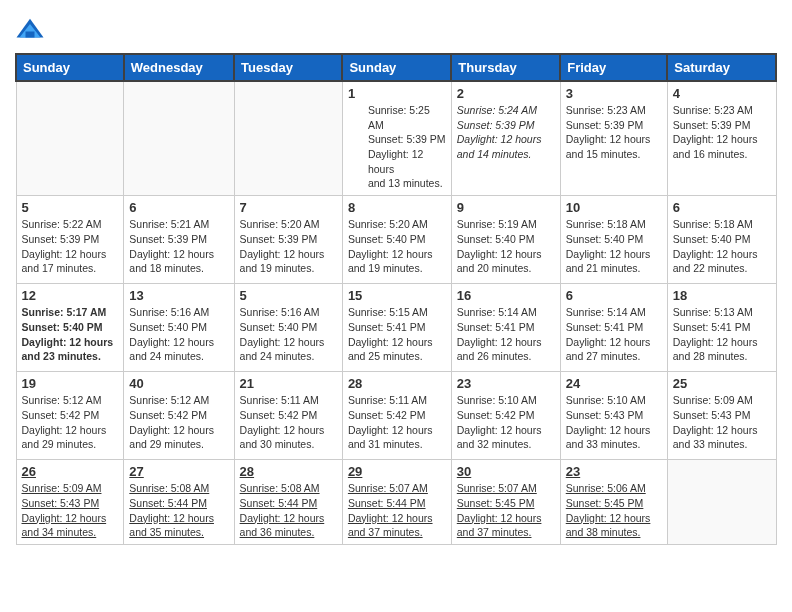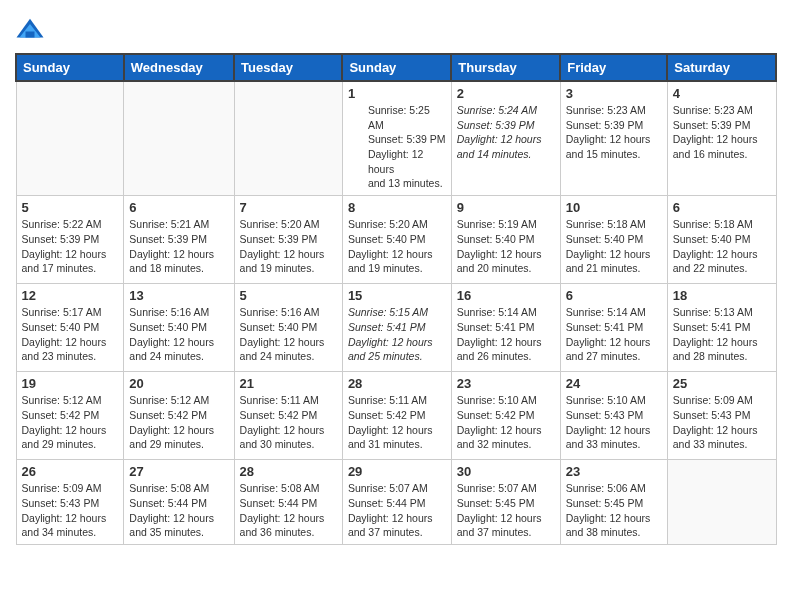--- a/index.html
+++ b/index.html
@@ -82,20 +82,21 @@
       margin-bottom: 2px;
       display: block;
     }
     .day-info {
       font-size: 10.5px;
       line-height: 1.4;
       color: #333;
     }
     tr:last-child td {
       height: 80px;
+      text-decoration: underline;
     }
   </style>
 </head>
 <body>
 
 <div class="container">
   <div class="header">
     <div class="logo">
       <svg class="logo-icon" viewBox="0 0 40 40">
         <polygon points="20,5 38,30 2,30" fill="#1565c0"></polygon>
@@ -207,42 +208,42 @@
             <span class="day-number">6</span>
             <div class="day-info" style="white-space: pre-line;">Sunrise: 5:18 AM
 Sunset: 5:40 PM
 Daylight: 12 hours
 and 22 minutes.</div>
           </td>
         </tr>
         <tr>
           <td>
             <span class="day-number">12</span>
-            <div class="day-info" style="white-space: pre-line;">Sunrise: 5:17 AM
+            <div class="day-info" style="white-space: pre-line; font-weight: bold;">Sunrise: 5:17 AM
 Sunset: 5:40 PM
 Daylight: 12 hours
 and 23 minutes.</div>
           </td>
           <td>
             <span class="day-number">13</span>
             <div class="day-info" style="white-space: pre-line;">Sunrise: 5:16 AM
 Sunset: 5:40 PM
 Daylight: 12 hours
 and 24 minutes.</div>
           </td>
           <td>
             <span class="day-number">5</span>
             <div class="day-info" style="white-space: pre-line;">Sunrise: 5:16 AM
 Sunset: 5:40 PM
 Daylight: 12 hours
 and 24 minutes.</div>
           </td>
           <td>
             <span class="day-number">15</span>
-            <div class="day-info" style="white-space: pre-line; font-style: italic;">Sunrise: 5:15 AM
+            <div class="day-info" style="white-space: pre-line;">Sunrise: 5:15 AM
 Sunset: 5:41 PM
 Daylight: 12 hours
 and 25 minutes.</div>
           </td>
           <td>
             <span class="day-number">16</span>
             <div class="day-info" style="white-space: pre-line;">Sunrise: 5:14 AM
 Sunset: 5:41 PM
 Daylight: 12 hours
 and 26 minutes.</div>
@@ -264,21 +265,21 @@
         </tr>
         <tr>
           <td>
             <span class="day-number">19</span>
             <div class="day-info" style="white-space: pre-line;">Sunrise: 5:12 AM
 Sunset: 5:42 PM
 Daylight: 12 hours
 and 29 minutes.</div>
           </td>
           <td>
-            <span class="day-number">20</span>
+            <span class="day-number">40</span>
             <div class="day-info" style="white-space: pre-line;">Sunrise: 5:12 AM
 Sunset: 5:42 PM
 Daylight: 12 hours
 and 29 minutes.</div>
           </td>
           <td>
             <span class="day-number">21</span>
             <div class="day-info" style="white-space: pre-line;">Sunrise: 5:11 AM
 Sunset: 5:42 PM
 Daylight: 12 hours

